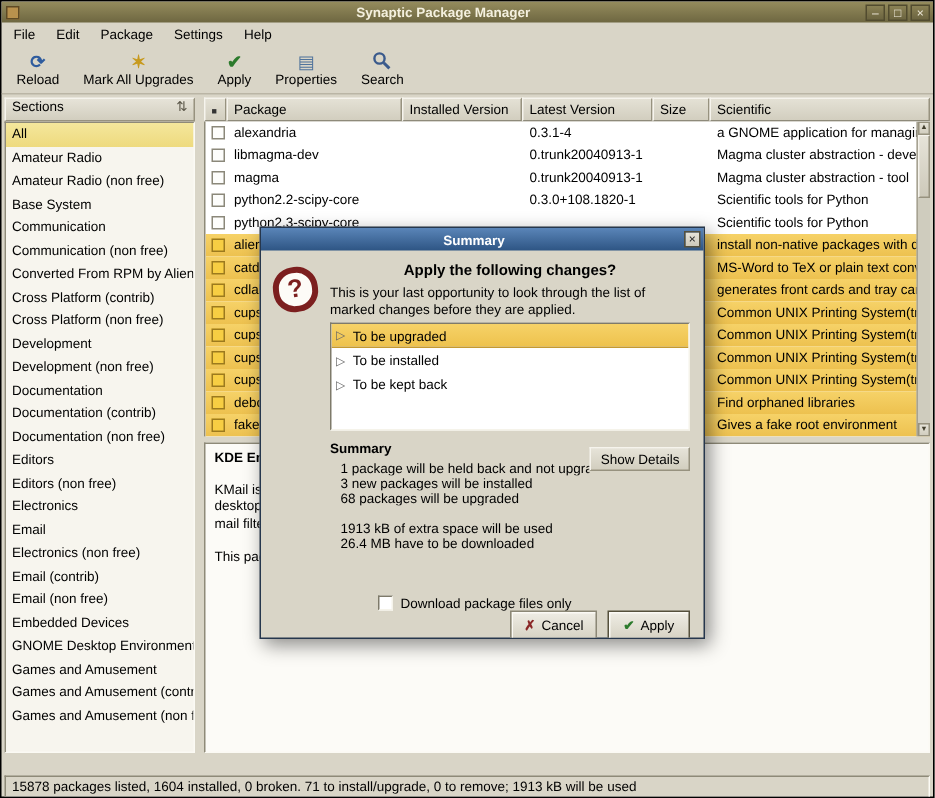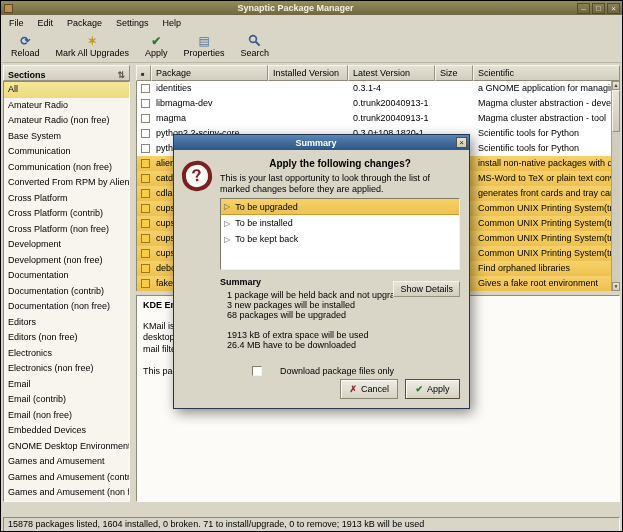--- a/index.html
+++ b/index.html
@@ -34,21 +34,21 @@
   .ic-apply { color:#2c7a2c; }
   .ic-props { color:#51749c; font-weight:normal; }
   .tool-label { font-size:9px; white-space:nowrap; }
 
   
   .main { flex:1; display:flex; padding:2px 2px 1px 2px; overflow:hidden; }
 
   .sidebar { width:127px; flex:0 0 127px; display:flex; flex-direction:column; }
   .raised { background:linear-gradient(#e6e3d8,#d2cebf); border:1px solid #97927f;
             border-top-color:#f6f4ed; border-left-color:#f6f4ed; }
-  .sections-header { height:16px; flex:0 0 16px; display:flex; align-items:flex-end; padding:0 4px; font-size:9px;font-weight:bold; }
+  .sections-header { height:16px; flex:0 0 16px; display:flex; align-items:flex-start; padding:0 4px; font-size:9px; }
   .sections-header .hd-label { flex:1; }
   .sort-icon { color:#5c584a; font-size:9px; }
   .sections-list { flex:1; background:#f7f5ee; border:1px solid #8e8a78;
                    border-bottom-color:#fbfaf4; border-right-color:#fbfaf4; overflow:hidden; }
   .section-item { height:15.5px; line-height:15.5px; padding:0 4px; white-space:nowrap; overflow:hidden; }
   .section-item.selected { background:linear-gradient(#f4e79c,#eeda7e); }
 
   .splitter-v { width:6px; flex:0 0 6px; }
 
   .rightpane { flex:1; display:flex; flex-direction:column; min-width:0; }
@@ -88,21 +88,21 @@
              padding:4px 6px; overflow:hidden; font-size:9px; line-height:11.5px; }
   .details-title { font-weight:bold; margin-bottom:9px; }
   .details-line { min-height:11px; white-space:nowrap; overflow:hidden; }
 
   
   .statusbar { height:19px; flex:0 0 19px; padding:14px 2px; }
   .status-frame { height:15px; border:1px solid #8e8a78; border-bottom-color:#fbfaf4; border-right-color:#fbfaf4;
                   line-height:13px; padding:0 4px; white-space:nowrap; overflow:hidden; font-size:9px; }
 
   
-  .dialog { position:absolute; left:172px; top:133px; width:297px; height:275px;
+  .dialog { position:absolute; left:172px; top:150px; width:297px; height:275px;
             background:#d9d5c7; border:1px solid #26374d; box-shadow:3px 4px 12px rgba(0,0,0,.45);
             display:flex; flex-direction:column; }
   .dialog-titlebar { height:15px; flex:0 0 15px; background:linear-gradient(#5a85b8,#2e5584);
                      display:flex; align-items:center; padding:0 2px; }
   .dialog-title { flex:1; text-align:center; color:#fff; font-weight:bold; font-size:9px; }
   .dialog-close { width:11px; height:11px; background:linear-gradient(#e6e3d8,#cdc9ba);
                   border:1px solid #55503c; text-align:center; line-height:9px; font-size:8px; color:#222; }
   .dialog-body { flex:1; display:flex; padding:8px 9px 9px 8px; gap:8px; overflow:hidden; }
   .q-icon { width:30px; height:30px; flex:0 0 30px; border:4px solid #7c1f1f; border-radius:47%;
             background:#fdfbf7; color:#7c1f1f; font-weight:bold; font-size:17px; text-align:center;
@@ -115,21 +115,21 @@
   .change-item { height:16px; display:flex; align-items:center; padding:0 3px; gap:5px; font-size:9px; }
   .change-item .expander { color:#666; font-size:8px; }
   .change-item.selected { background:linear-gradient(#f6d268,#eec24d); border-bottom:1px solid #c59a30; }
   .summary-row { display:flex; }
   .summary-left { flex:1; min-width:0; }
   .summary-title { font-weight:bold; font-size:9px; margin-bottom:3px; }
   .sum-line { font-size:9px; line-height:10px; min-height:10px; padding-left:7px;
               white-space:nowrap; overflow:hidden; }
   .show-details-btn { height:16px; align-self:flex-start; margin-top:4px; padding:0 6px;
                       line-height:14px; font-size:9px; white-space:nowrap; }
-  .checkbox-row { display:flex; align-items:center; gap:18px; margin-top:16px;padding-left:32px; }
+  .checkbox-row { display:flex; align-items:center; gap:5px; margin-top:30px;padding-left:32px; }
   .checkbox { width:10px; height:10px; background:#fff; border:1px solid #7e7a6a;
               border-bottom-color:#f5f3ea; border-right-color:#f5f3ea; }
   .dlg-buttons { display:flex; justify-content:flex-end; gap:7px; margin-top:auto; }
   .dlg-btn { height:20px; min-width:55px; display:flex; align-items:center; justify-content:center; gap:4px;
              background:linear-gradient(#efede5,#d6d2c3); border:1px solid #8b8776;
              box-shadow:inset 1px 1px 0 #fbfaf5; font-size:9px; padding:0 8px; }
   .dlg-btn.default { border-color:#55503c; }
   .x-icon { color:#8a2727; font-weight:bold; }
   .check-icon { color:#2c7a2c; font-weight:bold; }
 </style>
@@ -203,21 +203,20 @@
           <div class="section-item">Amateur Radio (non free)</div>
 
           <div class="section-item">Base System</div>
 
           <div class="section-item">Communication</div>
 
           <div class="section-item">Communication (non free)</div>
 
           <div class="section-item">Converted From RPM by Alien</div>
 
-          <div class="section-item">Cross Platform</div>
 
           <div class="section-item">Cross Platform (contrib)</div>
 
           <div class="section-item">Cross Platform (non free)</div>
 
           <div class="section-item">Development</div>
 
 
           <div class="section-item">Development (non free)</div>
 
@@ -226,23 +225,23 @@
           <div class="section-item">Documentation (contrib)</div>
 
           <div class="section-item">Documentation (non free)</div>
 
           <div class="section-item">Editors</div>
 
           <div class="section-item">Editors (non free)</div>
 
           <div class="section-item">Electronics</div>
 
+          <div class="section-item">Email</div>
+
           <div class="section-item">Electronics (non free)</div>
-
-          <div class="section-item">Email</div>
 
           <div class="section-item">Email (contrib)</div>
 
           <div class="section-item">Email (non free)</div>
 
           <div class="section-item">Embedded Devices</div>
 
           <div class="section-item">GNOME Desktop Environment</div>
 
           <div class="section-item">Games and Amusement</div>
@@ -263,21 +262,21 @@
         <div class="th c-latest">Latest Version</div>
         <div class="th c-size">Size</div>
         <div class="th c-desc">Scientific</div>
       </div>
 
       <div class="tbl-body">
         <div>
 
             <div class="trow">
               <div class="c c-status"><span class="pkg-icon"></span></div>
-              <div class="c c-package">identities</div>
+              <div class="c c-package">alexandria</div>
               <div class="c c-installed"></div>
               <div class="c c-latest">0.3.1-4</div>
               <div class="c c-size"></div>
               <div class="c c-desc">a GNOME application for managing</div>
             </div>
 
             <div class="trow">
               <div class="c c-status"><span class="pkg-icon"></span></div>
               <div class="c c-package">libmagma-dev</div>
               <div class="c c-installed"></div>

